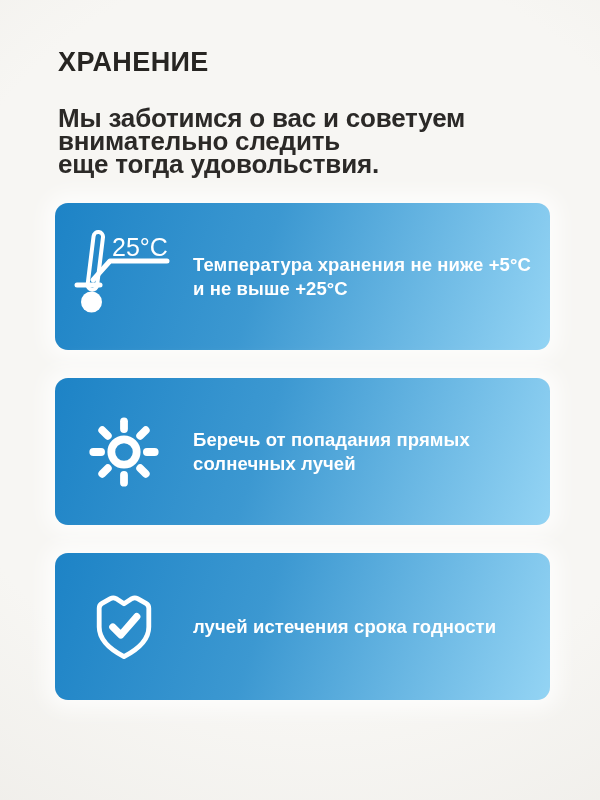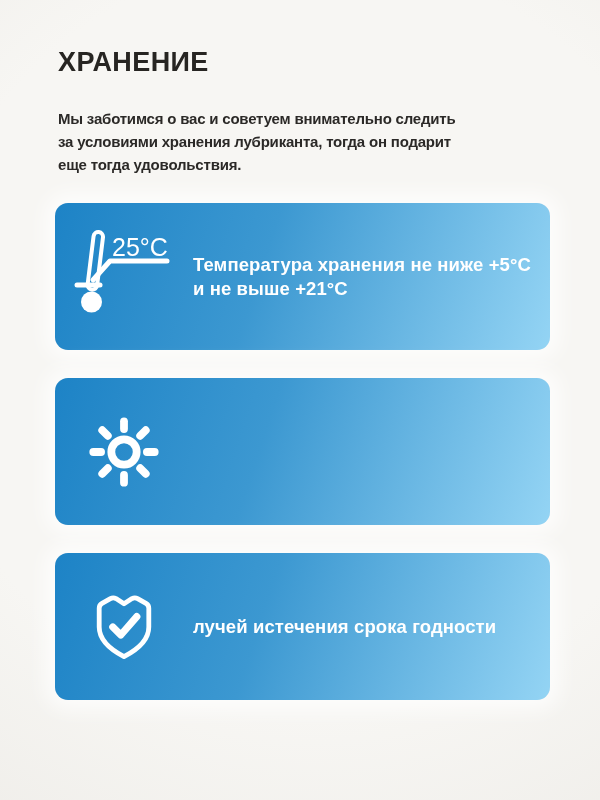--- a/index.html
+++ b/index.html
@@ -15,21 +15,21 @@
   .title {
     margin: 0;
     font-size: 27px;
     line-height: 36px;
     font-weight: bold;
     letter-spacing: 0.4px;
     color: #272522;
   }
   .intro {
     margin-top: 27px;
-    font-size: 15px;
+    font-size: 26px;
     line-height: 23px;
     font-weight: bold;
     letter-spacing: -0.2px;
     color: #2b2927;
   }
   .cards {
     margin: 27px 0 0 -3px;
     width: 495px;
     display: flex;
     flex-direction: column;
@@ -70,21 +70,20 @@
 </head>
 <body>
 
 <div class="page">
   <div class="content">
 
     <h1 class="title">ХРАНЕНИЕ</h1>
 
     <div class="intro">
       <div>Мы заботимся о вас и советуем внимательно следить</div>
-      <div>за условиями хранения лубриканта, тогда он подарит</div>
       <div>еще тогда удовольствия.</div>
     </div>
 
     <div class="cards">
 
       <div class="card">
         <div class="icon-col">
           <svg width="100" height="96" viewBox="0 0 100 96">
 
             <path d="M19 51 L36 32 H93" fill="none" stroke="#ffffff" stroke-width="5" stroke-linecap="round" stroke-linejoin="round"></path>
@@ -92,39 +91,43 @@
             <path d="M3 56 H26" fill="none" stroke="#ffffff" stroke-width="5" stroke-linecap="round"></path>
 
             <rect x="19.5" y="3" width="9.5" height="58" rx="4.75" fill="none" stroke="#ffffff" stroke-width="4" transform="rotate(7 24 8)"></rect>
 
             <circle cx="17.5" cy="73" r="10.5" fill="#ffffff"></circle>
             <text class="icon-temp" x="38" y="27">25°C</text>
           </svg>
         </div>
         <div class="card-text">
           <div>Температура хранения не ниже +5°С</div>
-          <div>и не выше +21°С</div>
+          <div>и не выше +25°С</div>
         </div>
       </div>
 
       <div class="card">
         <div class="icon-col">
           <svg width="78" height="78" viewBox="0 0 80 80">
             <circle cx="40" cy="40" r="13" fill="none" stroke="#ffffff" stroke-width="8"></circle>
             <g stroke="#ffffff" stroke-width="8" stroke-linecap="round">
               <line x1="40" y1="16.5" x2="40" y2="8.5"></line>
               <line x1="56.6" y1="23.4" x2="62.3" y2="17.7"></line>
               <line x1="63.5" y1="40" x2="71.5" y2="40"></line>
               <line x1="56.6" y1="56.6" x2="62.3" y2="62.3"></line>
               <line x1="40" y1="63.5" x2="40" y2="71.5"></line>
               <line x1="23.4" y1="56.6" x2="17.7" y2="62.3"></line>
               <line x1="16.5" y1="40" x2="8.5" y2="40"></line>
               <line x1="23.4" y1="23.4" x2="17.7" y2="17.7"></line>
             </g>
           </svg>
+        </div>
+        <div class="card-text">
+          <div>Беречь от попадания прямых</div>
+          <div>солнечных лучей</div>
         </div>
       </div>
 
       <div class="card">
         <div class="icon-col">
           <svg width="64" height="74" viewBox="0 0 80 92">
             <path d="M40 17 L30 10.5 Q26.5 8.5 23 10.5 L12.5 16.5 Q9 18.5 9 22.5 L9 46 Q9 67 40 83 Q71 67 71 46 L71 22.5 Q71 18.5 67.5 16.5 L57 10.5 Q53.5 8.5 50 10.5 Z" fill="none" stroke="#ffffff" stroke-width="6" stroke-linejoin="round"></path>
             <path d="M26 46 L36 56 L56 33" fill="none" stroke="#ffffff" stroke-width="9" stroke-linecap="round" stroke-linejoin="round"></path>
           </svg>
         </div>

